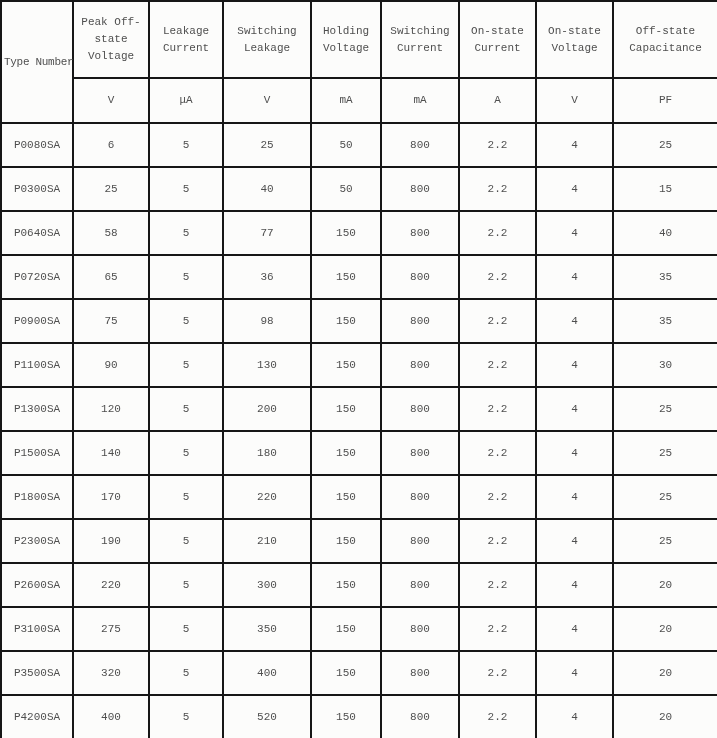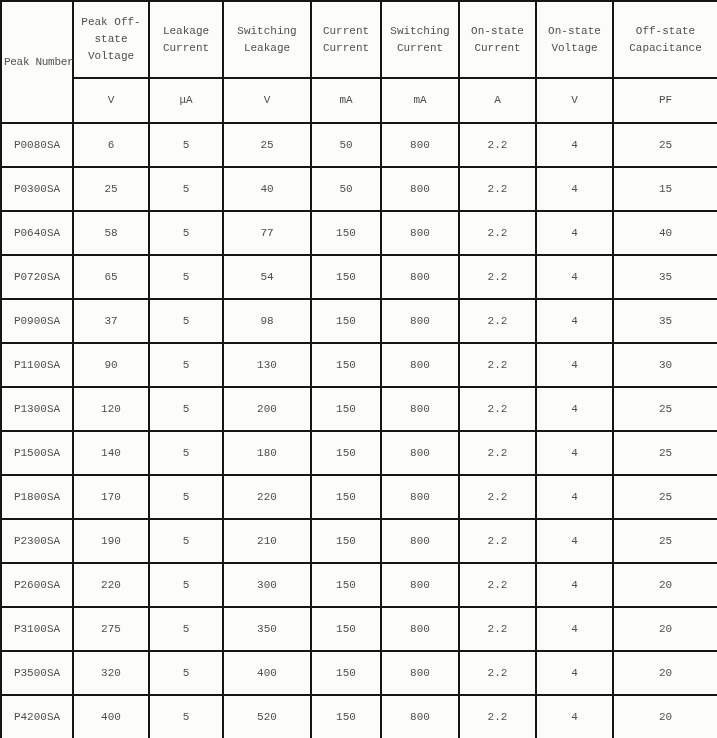--- a/index.html
+++ b/index.html
@@ -50,25 +50,25 @@
     <col style="width:74px">
     <col style="width:88px">
     <col style="width:70px">
     <col style="width:78px">
     <col style="width:77px">
     <col style="width:77px">
     <col style="width:105px">
   </colgroup>
   <thead>
     <tr class="labels">
-      <th class="corner" rowspan="2">Peak Number</th>
+      <th class="corner" rowspan="2">Type Number</th>
       <th>Peak Off-state Voltage</th>
       <th>Leakage Current</th>
       <th>Switching Leakage</th>
-      <th>Current Current</th>
+      <th>Holding Voltage</th>
       <th>Switching Current</th>
       <th>On-state Current</th>
       <th>On-state Voltage</th>
       <th>Off-state Capacitance</th>
     </tr>
     <tr class="units">
       <th>V</th>
       <th>μA</th>
       <th>V</th>
       <th>mA</th>
@@ -109,30 +109,30 @@
         <td>150</td>
         <td>800</td>
         <td>2.2</td>
         <td>4</td>
         <td>40</td>
       </tr>
       <tr>
         <td>P0720SA</td>
         <td>65</td>
         <td>5</td>
-        <td>54</td>
+        <td>36</td>
         <td>150</td>
         <td>800</td>
         <td>2.2</td>
         <td>4</td>
         <td>35</td>
       </tr>
       <tr>
         <td>P0900SA</td>
-        <td>37</td>
+        <td>75</td>
         <td>5</td>
         <td>98</td>
         <td>150</td>
         <td>800</td>
         <td>2.2</td>
         <td>4</td>
         <td>35</td>
       </tr>
       <tr>
         <td>P1100SA</td>

